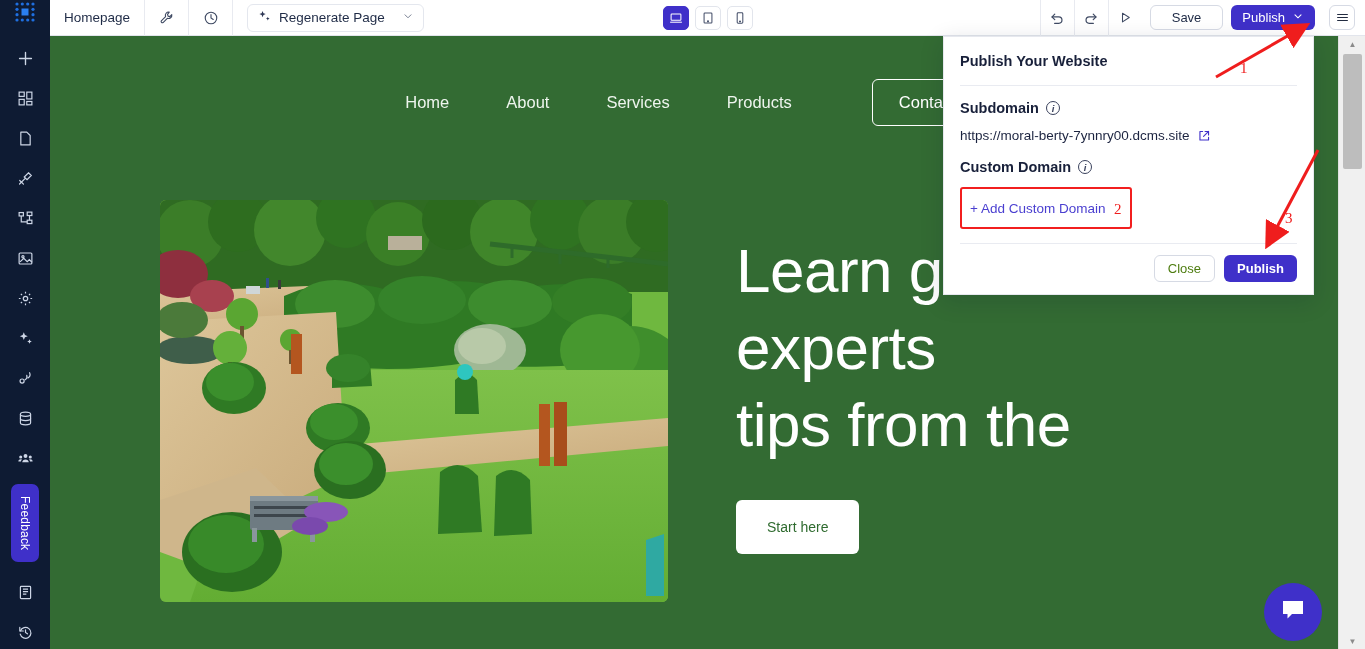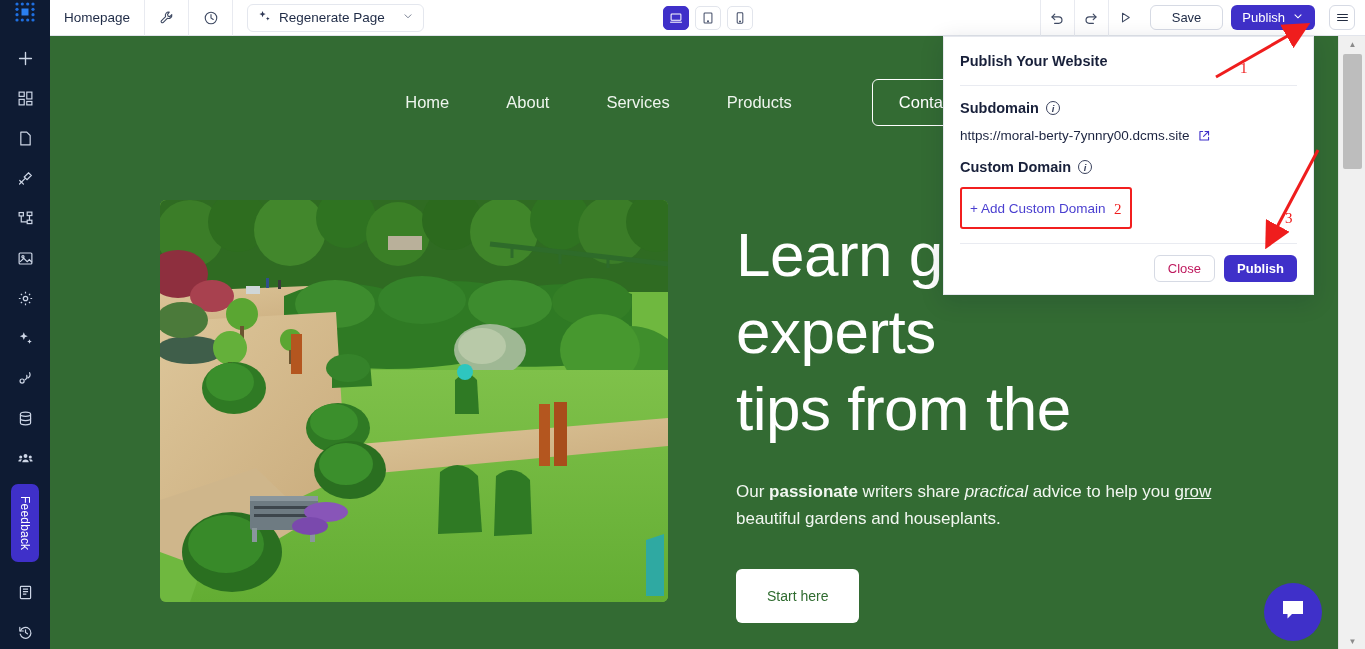--- a/index.html
+++ b/index.html
@@ -129,21 +129,21 @@
     width: 1130px; display: flex; gap: 68px; align-items: flex-start;
   }
   .hero-img {
     width: 508px; height: 402px; border-radius: 6px;
     overflow: hidden; flex: none; background: #5f8a3a;
   }
   .hero-img svg { display: block; width: 508px; height: 402px; }
   .hero-copy { padding-top: 16px; width: 520px; }
   .hero-title {
     color: #ffffff; font-size: 62px; line-height: 77px;
-    font-weight: 400; letter-spacing: -0.5px;
+    font-weight: 400; letter-spacing: -0.5px; margin-top: 16px;
   }
   .hero-sub {
     margin-top: 31px; color: #f2f7f1; font-size: 17px; line-height: 27px;
     max-width: 500px;
   }
   .hero-sub b { font-weight: bold; }
   .hero-sub i { font-style: italic; }
   .hero-sub u { text-decoration: underline; }
   .hero-btn {
     margin-top: 37px; display: inline-flex; align-items: center; justify-content: center;
@@ -205,21 +205,21 @@
   .add-domain-wrap {
     margin-top: 12px; width: 172px;
     border: 2px solid #f21f1f; border-radius: 3px;
     padding: 10px 8px; cursor: pointer;
   }
   .add-domain { color: #4a3fd0; font-size: 13.5px; }
   .panel-foot-rule { height: 1px; background: #e9ebf1; margin: 14px 0 11px 0; }
   .panel-actions { display: flex; justify-content: flex-end; gap: 9px; }
   .btn-close {
     height: 27px; padding: 0 13px; border: 1px solid #d6dae4; border-radius: 6px;
-    background: #fff; color: #be185d; font-size: 13px; cursor: pointer;
+    background: #fff; color: #4d7c0f; font-size: 13px; cursor: pointer;
     display: flex; align-items: center;
   }
   .btn-publish-panel {
     height: 27px; padding: 0 13px; border: none; border-radius: 6px;
     background: #3f30c9; color: #fff; font-size: 13px; font-weight: bold;
     cursor: pointer; display: flex; align-items: center;
   }
 
   
   .annot { position: absolute; inset: 0; pointer-events: none; z-index: 80; }
@@ -546,21 +546,20 @@
           <path d="M352 48 l0 10 M400 54 l0 10 M448 58 l0 10" stroke="#2e6b2a" stroke-width="3"></path>
         </svg>
       </div>
 
       <div class="hero-copy">
         <div class="hero-title">
           <div>Learn g</div>
           <div>experts</div>
           <div>tips from the</div>
         </div>
-        <p class="hero-sub"><span>Our </span><b>passionate</b><span> writers share </span><i>practical</i><span> advice to help you </span><u>grow</u><span> beautiful gardens and houseplants.</span></p>
         <div class="hero-btn">Start here</div>
       </div>
     </div>
 
     <div class="chat-fab">
       <span>
         <svg width="28" height="28" viewBox="0 0 28 28" fill="#ffffff">
           <path d="M4 5h20v13H13l-4.5 4.5V18H4z"></path>
         </svg>
       </span>

